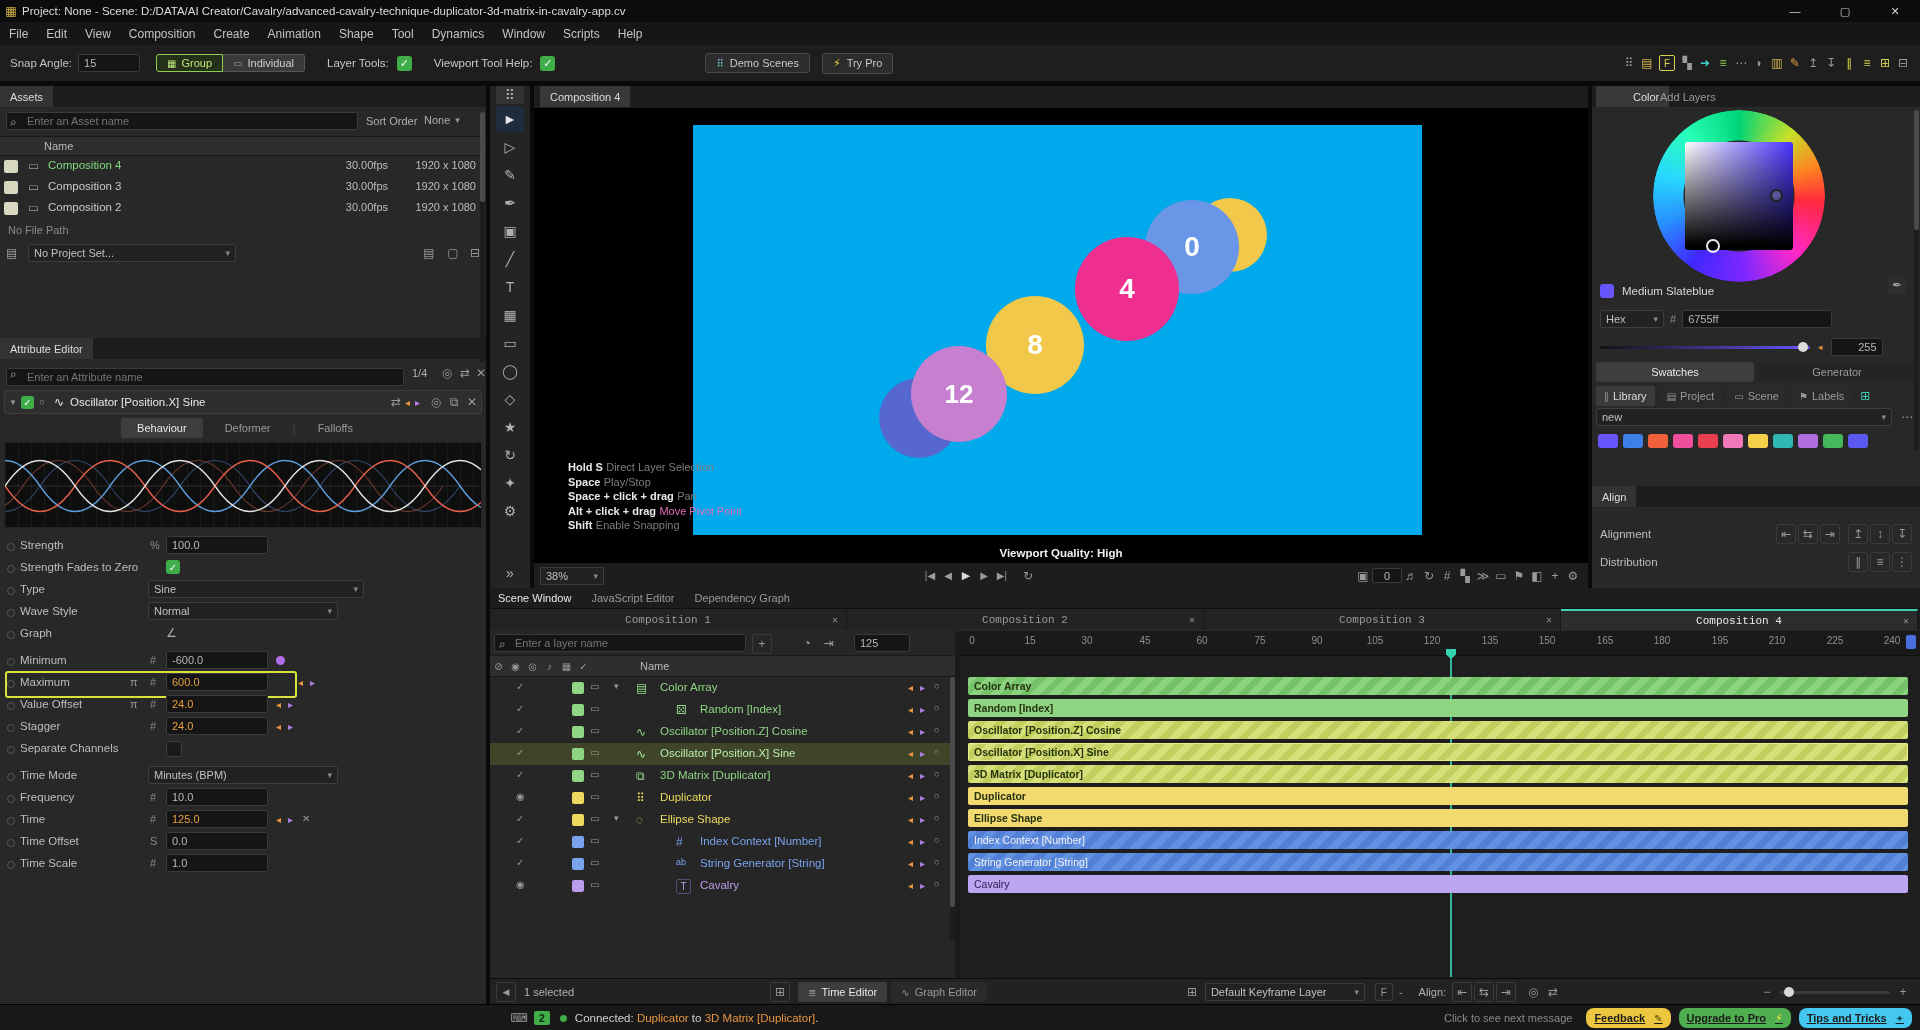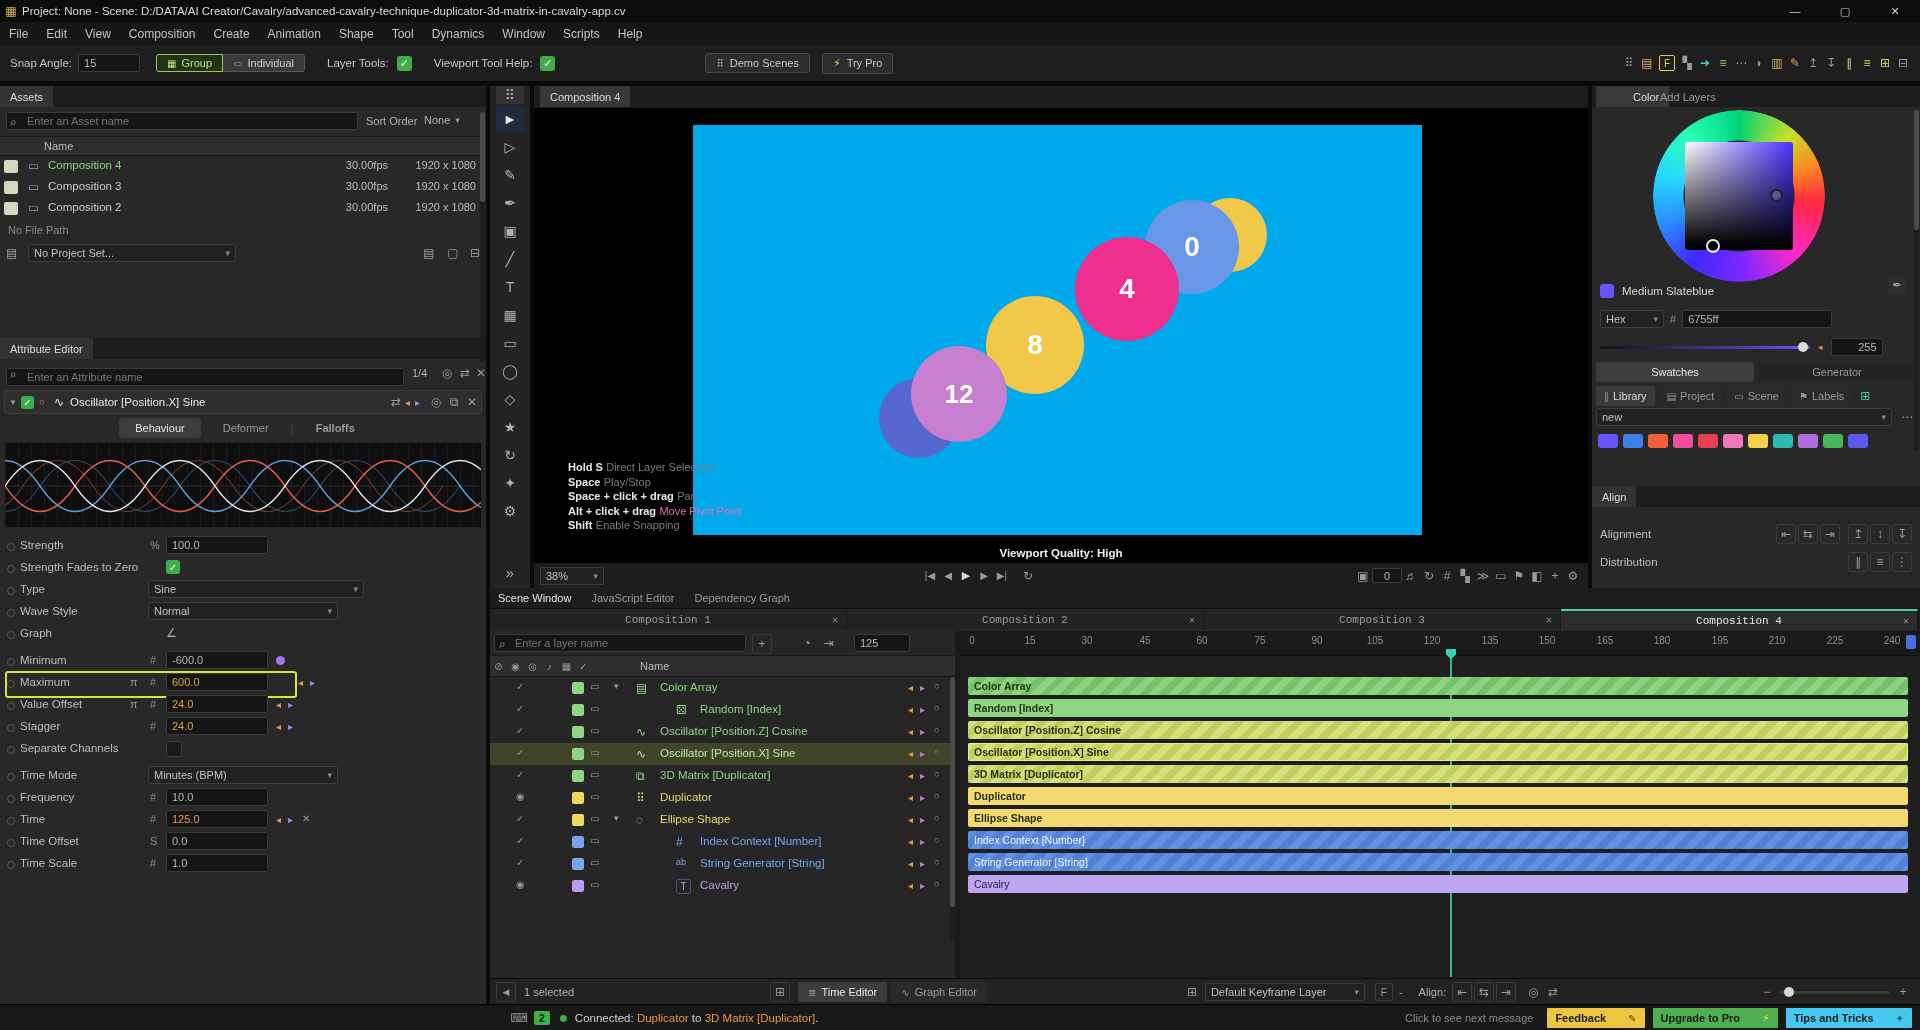--- a/index.html
+++ b/index.html
@@ -45,21 +45,21 @@
   .lname{position:absolute;top:4px;font-size:11.5px;}
   .kl{color:#e8913f;font-size:10px;}
   .kr{color:#b07fe8;font-size:10px;}
   .rlbl{position:absolute;top:4px;transform:translateX(-50%);color:#8f8f8f;font-size:10px;}
   .toolg{width:28px;height:26px;display:flex;align-items:center;justify-content:center;color:#b0b0b0;font-size:14px;margin:2px auto;}
   .swatch{width:20px;height:14px;border-radius:3px;}
   .stab{height:20px;display:flex;align-items:center;justify-content:center;font-size:11px;box-sizing:border-box;}
   .ctab{position:relative;width:357px;height:21px;background:#232323;border-right:1px solid #181818;
         display:flex;align-items:center;justify-content:center;color:#9a9a9a;font-size:11px;box-sizing:border-box;}
   .ctab .cx{position:absolute;right:8px;color:#8a8a8a;font-size:10px;}
-  .sbtn{height:20px;border-radius:1px;display:flex;align-items:center;padding:0 8px;font-size:11px;color:#1b1b1b;font-weight:bold;gap:22px;}
+  .sbtn{height:20px;border-radius:8px;display:flex;align-items:center;padding:0 8px;font-size:11px;color:#1b1b1b;font-weight:bold;gap:9px;text-decoration:underline;}
   .helpk{color:#e8e8e8;font-weight:bold;font-size:11px;}
   .helpv{color:#7d7d7d;font-size:11px;}
   .circlbl{display:flex;align-items:center;justify-content:center;color:#fff;font-weight:bold;border-radius:50%;position:absolute;}
 </style>
 </head>
 <body>
 
 <div id="app">
 
   <div id="titlebar" class="abs">
@@ -202,21 +202,21 @@
         <span class="kl" style="width:10px;">◂</span>
         <span class="kr" style="width:12px;">▸</span>
         <span class="ibtn">◎</span>
         <span class="ibtn">⧉</span>
         <span class="ibtn">✕</span>
       </div>
       <div class="abs flex" style="left:0;top:332px;width:486px;height:20px;justify-content:center;gap:10px;">
         <span class="stab" style="background:#3d3d3d;color:#e8e8e8;padding:0 16px;border-radius:2px;">Behaviour</span>
         <span class="stab" style="color:#9a9a9a;padding:0 12px;">Deformer</span>
         <span style="color:#4a4a4a;">|</span>
-        <span class="stab" style="color:#9a9a9a;padding:0 12px;font-weight:bold;">Falloffs</span>
+        <span class="stab" style="color:#9a9a9a;padding:0 12px;">Falloffs</span>
       </div>
 
       <div class="abs" style="left:4px;top:356px;width:478px;height:86px;background:#0e0e0e;border:1px solid #222;box-sizing:border-box;background-image:repeating-linear-gradient(90deg,#1a1a1a 0 1px,transparent 1px 13px);overflow:hidden;">
         <svg width="478" height="86">
           <defs>
               <path id="sine" d="M0,43 C23,9 47,9 70,43 C93,77 117,77 140,43 C163,9 187,9 210,43 C233,77 257,77 280,43 C303,9 327,9 350,43 C373,77 397,77 420,43 C443,9 467,9 490,43 C513,77 537,77 560,43" fill="none"></path>
             </defs>
           <line x1="0" y1="43" x2="478" y2="43" stroke="#2e2e2e"></line>
           <use href="#sine" stroke="#31496b" stroke-width="1.2" transform="translate(-105)"></use>
           <use href="#sine" stroke="#6b392f" stroke-width="1.2" transform="translate(-122)"></use>

